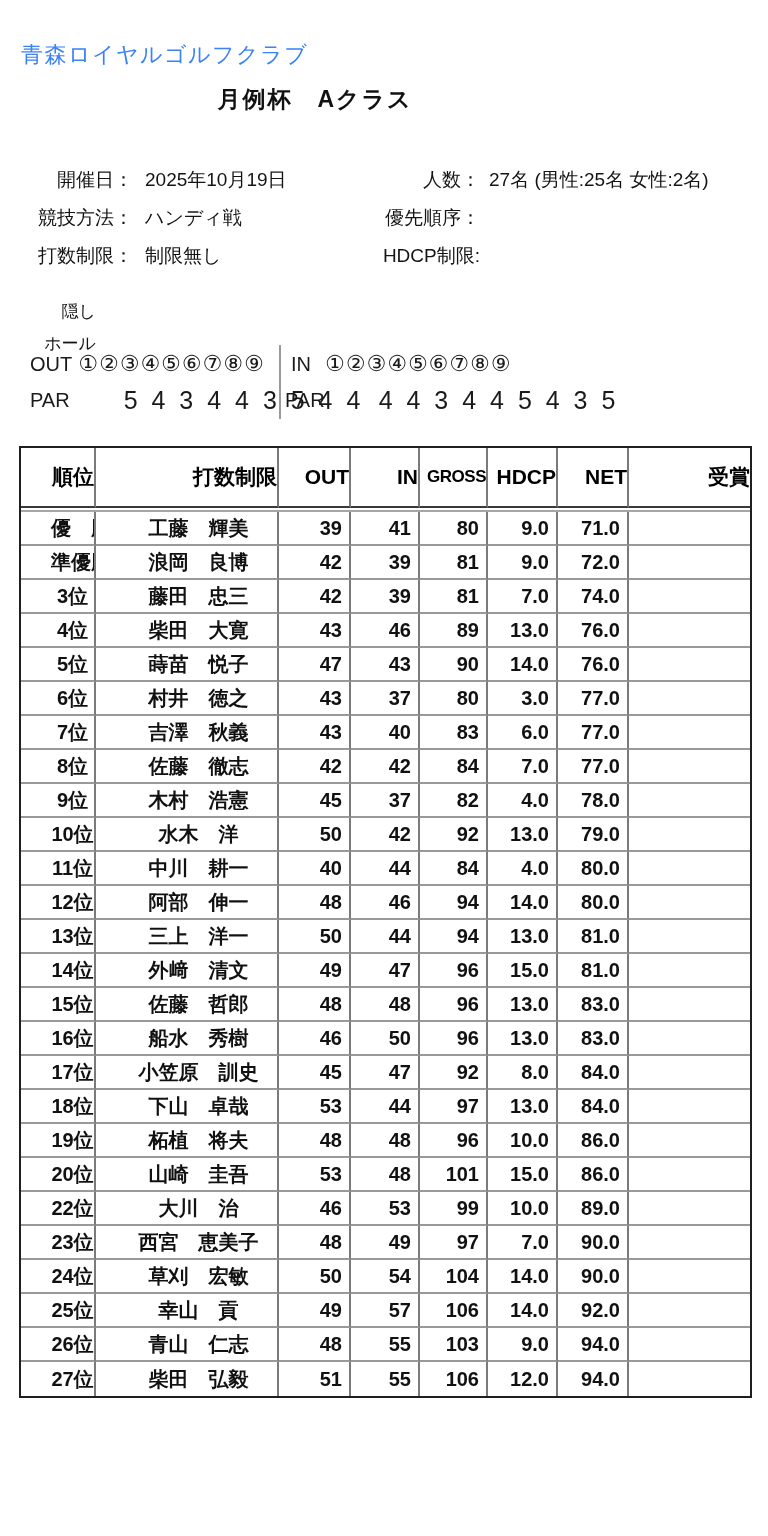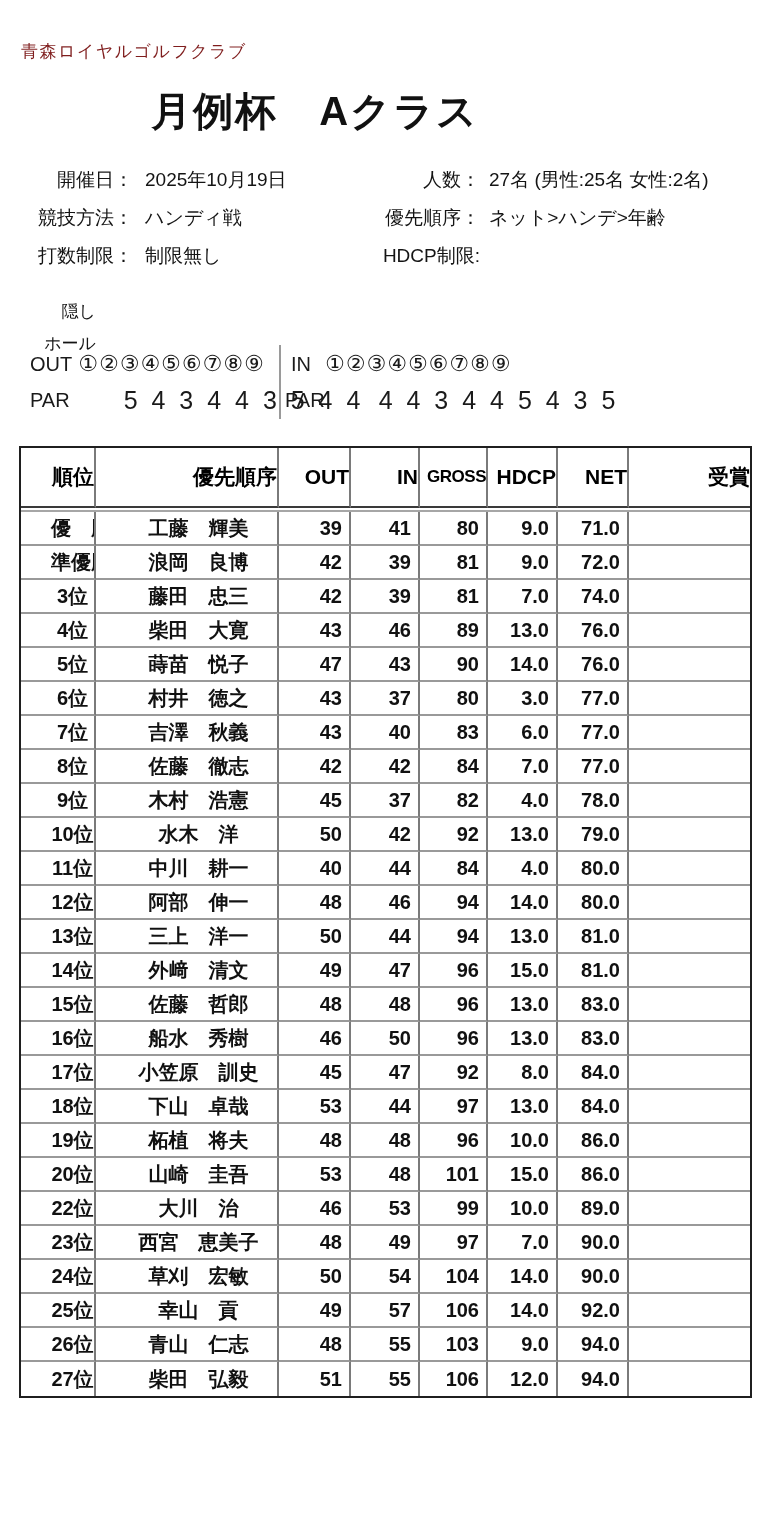--- a/index.html
+++ b/index.html
@@ -8,25 +8,25 @@
     position: relative;
     background: #ffffff;
     color: #141414;
     font-family: "Liberation Sans", "DejaVu Sans", sans-serif;
     overflow: hidden;
   }
 
   
   .club {
     position: absolute; left: 21px; top: 40px;
-    font-size: 17px; letter-spacing: 1.5px; color: #7f1d1d;
+    font-size: 22px; letter-spacing: 1.5px; color: #3b82f6;
   }
   .title {
     position: absolute; left: 0; top: 84px; width: 630px;
-    text-align: center; font-size: 40px; font-weight: bold;
+    text-align: center; font-size: 23px; font-weight: bold;
     letter-spacing: 2px; color: #111;
   }
 
   
   .info { position: absolute; left: 0; top: 161px; width: 768px; }
   .info-row { position: relative; height: 38px; line-height: 38px; font-size: 19px; }
   .il  { position: absolute; left: 20px;  width: 113px; text-align: right; white-space: pre; }
   .iv  { position: absolute; left: 145px; white-space: pre; }
   .irl { position: absolute; left: 358px; width: 122px; text-align: right; white-space: pre; }
   .irv { position: absolute; left: 489px; white-space: pre; }
@@ -88,21 +88,20 @@
   <div class="info-row">
     <span class="il">開催日：</span>
     <span class="iv">2025年10月19日</span>
     <span class="irl">人数：</span>
     <span class="irv">27名 (男性:25名 女性:2名)</span>
   </div>
   <div class="info-row">
     <span class="il">競技方法：</span>
     <span class="iv">ハンディ戦</span>
     <span class="irl">優先順序：</span>
-    <span class="irv">ネット&gt;ハンデ&gt;年齢</span>
   </div>
   <div class="info-row">
     <span class="il">打数制限：</span>
     <span class="iv">制限無し</span>
     <span class="irl">HDCP制限:</span>
     <span class="irv"></span>
   </div>
 </div>
 
 <div class="hh-label">隠し
@@ -132,21 +131,21 @@
       <col style="width:72px">
       <col style="width:69px">
     <col style="width:68px">
       <col style="width:70px">
       <col style="width:71px">
       <col style="width:121px">
   </colgroup>
   <thead>
     <tr>
       <th>順位</th>
-      <th>優先順序</th>
+      <th>打数制限</th>
       <th>OUT</th>
       <th>IN</th>
       <th class="th-gross">GROSS</th>
       <th>HDCP</th>
       <th>NET</th>
       <th>受賞</th>
     </tr>
   </thead>
   <tbody>
     <tr class="gap">

